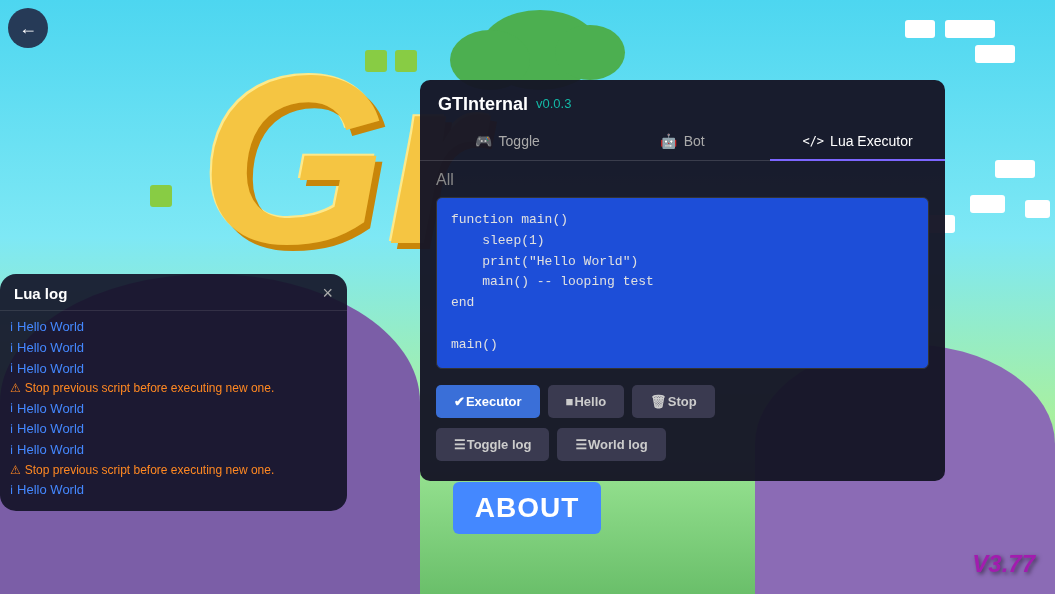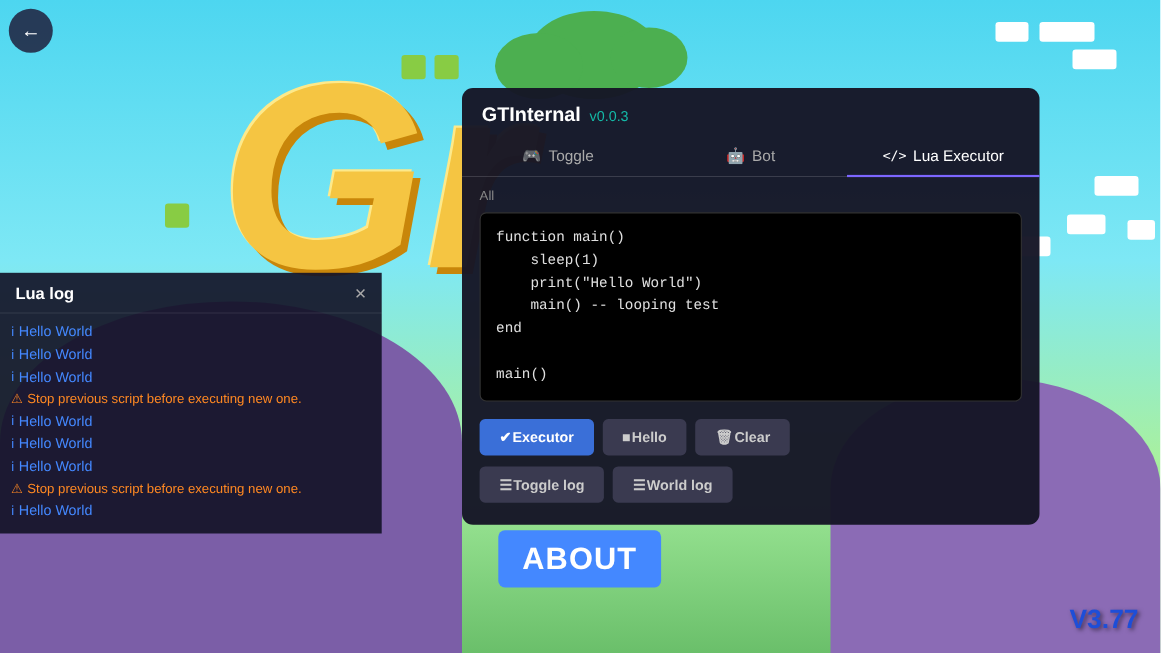--- a/index.html
+++ b/index.html
@@ -108,25 +108,26 @@
       z-index: 10;
       cursor: pointer;
       border: none;
     }
 
     
     #version-badge {
       position: absolute;
       bottom: 16px;
       right: 20px;
-      color: #1d4ed8;
+      color: #a21caf;
       font-size: 24px;
       font-weight: 700;
       z-index: 10;
       text-shadow: 2px 2px 4px rgba(0,0,0,0.5);
+      font-style: italic;
     }
 
     
     #about-button {
       position: absolute;
       bottom: 60px;
       left: 453px;
       width: 148px;
       height: 52px;
       background: #4488ff;
@@ -137,25 +138,25 @@
       font-weight: 700;
       cursor: pointer;
       z-index: 5;
       text-transform: uppercase;
       letter-spacing: 1px;
     }
 
     
     #lua-log-panel {
       position: absolute;
-      top: 248px;
+      top: 274px;
       left: 0;
       width: 347px;
       background: rgba(20, 20, 40, 0.92);
-      border-radius: 0;
+      border-radius: 16px;
       z-index: 10;
       padding: 0;
       color: white;
     }
 
     #lua-log-header {
       display: flex;
       align-items: center;
       justify-content: space-between;
       padding: 10px 14px 8px;
@@ -216,21 +217,21 @@
       width: 525px;
       background: rgba(22, 22, 38, 0.97);
       border-radius: 10px;
       z-index: 10;
       padding-bottom: 20px;
     }
 
     #panel-header {
       padding: 14px 18px 0;
       display: flex;
-      align-items: center;
+      align-items: flex-start;
       gap: 8px;
     }
 
     #panel-title {
       font-size: 18px;
       font-weight: 700;
       color: white;
     }
 
     #panel-version {
@@ -266,27 +267,27 @@
       border-bottom: 2px solid #7c66ff;
     }
 
     
     #content-area {
       padding: 10px 16px 6px;
     }
 
     #filter-label {
       color: #888;
-      font-size: 12px;
+      font-size: 16px;
       margin-bottom: 8px;
     }
 
     
     #code-editor {
-      background: #000000;
+      background: #1d4ed8;
       border: 1px solid #333;
       border-radius: 6px;
       padding: 12px 14px;
       font-family: 'Courier New', Courier, monospace;
       font-size: 13px;
       color: #e0e0e0;
       min-height: 160px;
       white-space: pre;
       line-height: 1.6;
     }
@@ -448,21 +449,21 @@
     <button class="btn btn-execute">
       <span>✔</span>
       <span style="margin-left:-4px">Executor</span>
     </button>
     <button class="btn btn-stop">
       <span>■</span>
       <span style="margin-left:-4px">Hello</span>
     </button>
     <button class="btn btn-clear">
       <span>🗑</span>
-      <span style="margin-left:-4px">Clear</span>
+      <span style="margin-left:-4px">Stop</span>
     </button>
   </div>
 
   <div class="btn-row">
     <button class="btn btn-toggle-log">
       <span>☰</span>
       <span style="margin-left:-4px">Toggle log</span>
     </button>
     <button class="btn btn-clear-log">
       <span>☰</span>

